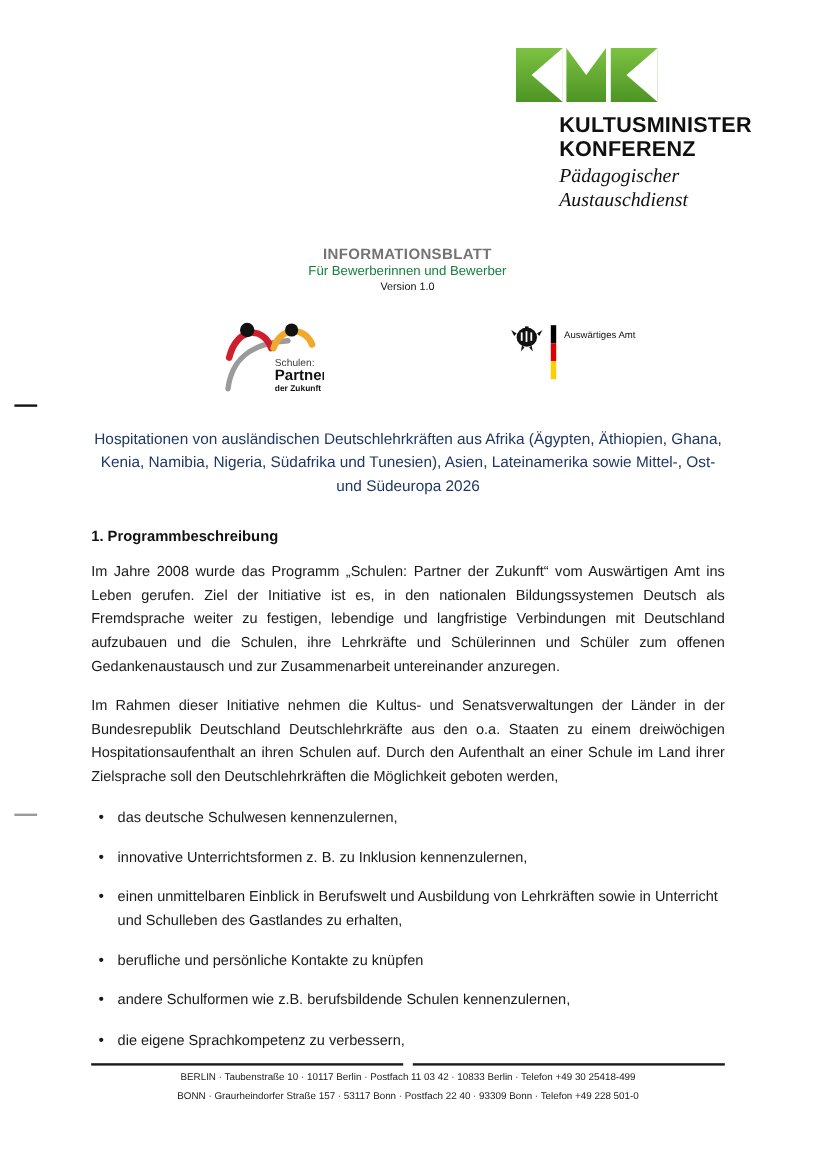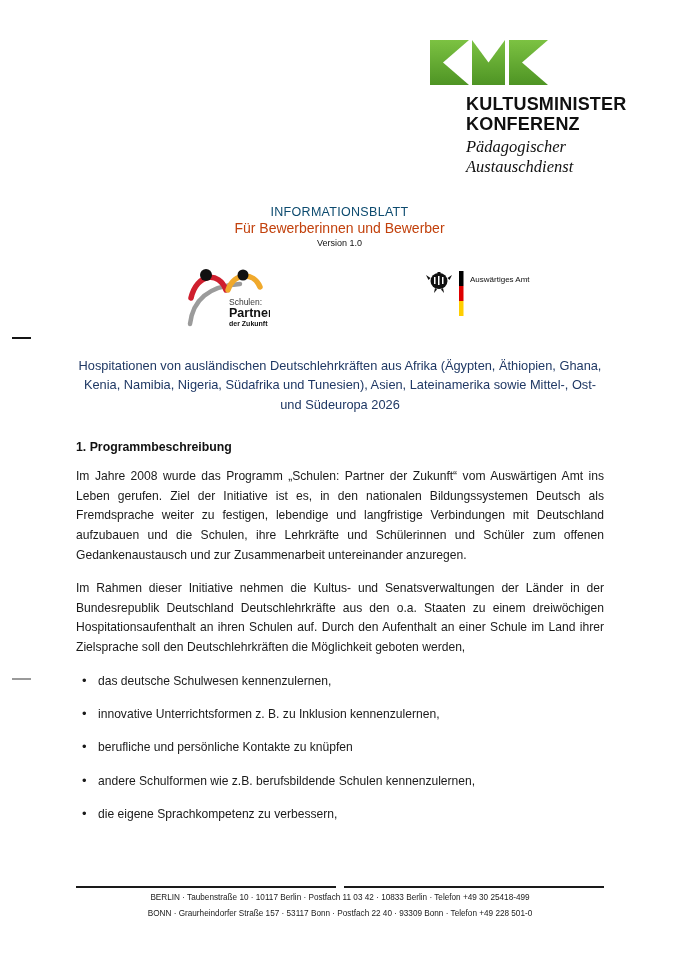--- a/index.html
+++ b/index.html
@@ -68,28 +68,28 @@
   
   .doc-title-block {
     position: absolute;
     left: 0;
     top: 205px;
     width: 679px;
     text-align: center;
   }
   .doc-title {
     font-size: 12.5px;
-    font-weight: normal;
+    font-weight: bold;
     letter-spacing: 0.3px;
-    color: #0c4a6e;
+    color: #737373;
   }
   .doc-subtitle {
-    font-size: 14px;
+    font-size: 11px;
     margin-top: 1px;
-    color: #c2410c;
+    color: #15803d;
   }
   .doc-version {
     font-size: 9px;
     margin-top: 2px;
     color: #111;
   }
 
   
   .logo-row {
     position: absolute;
@@ -284,20 +284,21 @@
     <h1 class="blue-heading">Hospitationen von ausländischen Deutschlehrkräften aus Afrika (Ägypten, Äthiopien, Ghana, Kenia, Namibia, Nigeria, Südafrika und Tunesien), Asien, Lateinamerika sowie Mittel-, Ost- und Südeuropa 2026</h1>
 
     <h2 class="section-heading">1. Programmbeschreibung</h2>
 
     <p class="body-text">Im Jahre 2008 wurde das Programm „Schulen: Partner der Zukunft“ vom Auswärtigen Amt ins Leben gerufen. Ziel der Initiative ist es, in den nationalen Bildungssystemen Deutsch als Fremdsprache weiter zu festigen, lebendige und langfristige Verbindungen mit Deutschland aufzubauen und die Schulen, ihre Lehrkräfte und Schülerinnen und Schüler zum offenen Gedankenaustausch und zur Zusammenarbeit untereinander anzuregen.</p>
     <p class="body-text">Im Rahmen dieser Initiative nehmen die Kultus- und Senatsverwaltungen der Länder in der Bundesrepublik Deutschland Deutschlehrkräfte aus den o.a. Staaten zu einem dreiwöchigen Hospitationsaufenthalt an ihren Schulen auf. Durch den Aufenthalt an einer Schule im Land ihrer Zielsprache soll den Deutschlehrkräften die Möglichkeit geboten werden,</p>
 
     <ul class="bullets">
       <li>das deutsche Schulwesen kennenzulernen,</li>
       <li>innovative Unterrichtsformen z. B. zu Inklusion kennenzulernen,</li>
+      <li>einen unmittelbaren Einblick in Berufswelt und Ausbildung von Lehrkräften sowie in Unterricht und Schulleben des Gastlandes zu erhalten,</li>
       <li>berufliche und persönliche Kontakte zu knüpfen</li>
       <li>andere Schulformen wie z.B. berufsbildende Schulen kennenzulernen,</li>
       <li>die eigene Sprachkompetenz zu verbessern,</li>
     </ul>
 
   </div>
 
   <div class="footer">
     <div class="footer-title-row">
       <span class="footer-rule"></span>

